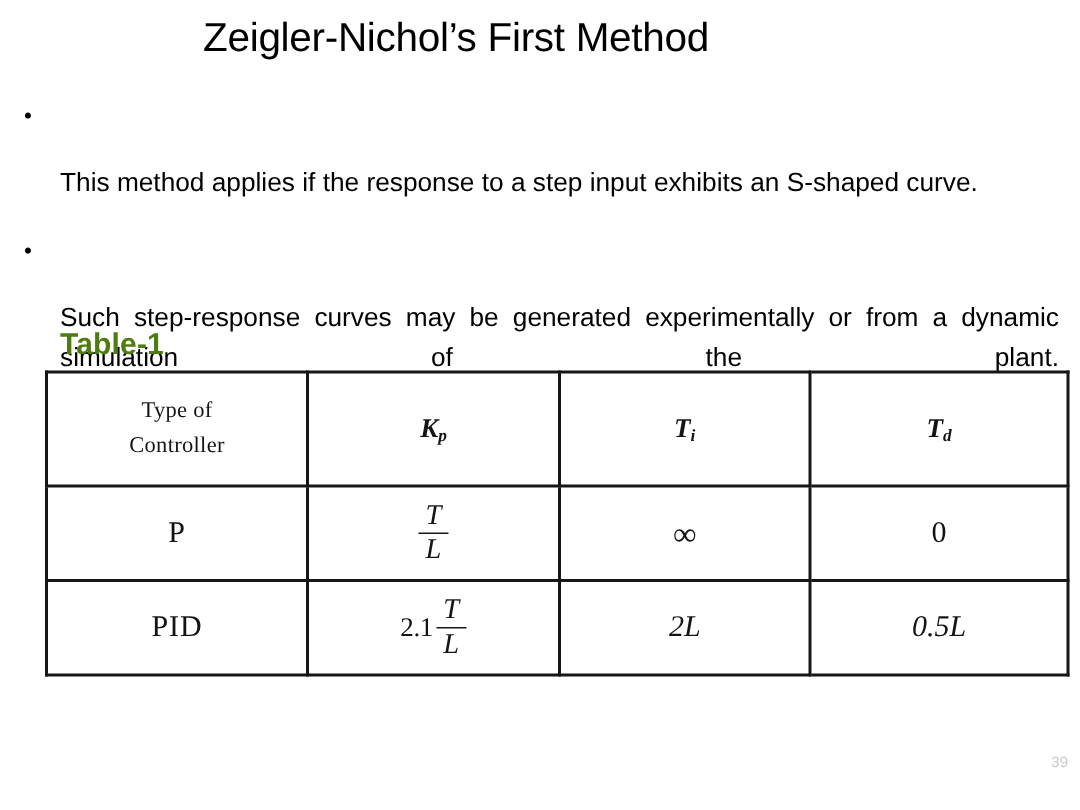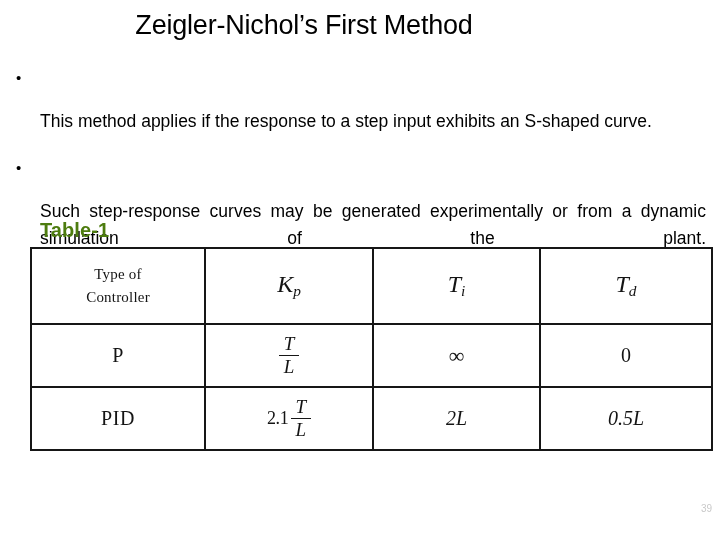--- a/index.html
+++ b/index.html
@@ -101,21 +101,22 @@
   tr.r-head td { height: 74px; }
   tr.r-body td { height: 61px; }
 
   .hd-type {
     font-size: 15px;
     line-height: 23px;
     letter-spacing: 0.2px;
   }
   .sym {
     font-style: italic;
-    font-size: 24px;
+    font-size: 18px;
+    font-weight: bold;
   }
   .sym sub {
     font-style: italic;
     font-size: 0.64em;
     vertical-align: -0.28em;
   }
   .ctrl-name {
     font-size: 20px;
     letter-spacing: 0.6px;
   }

